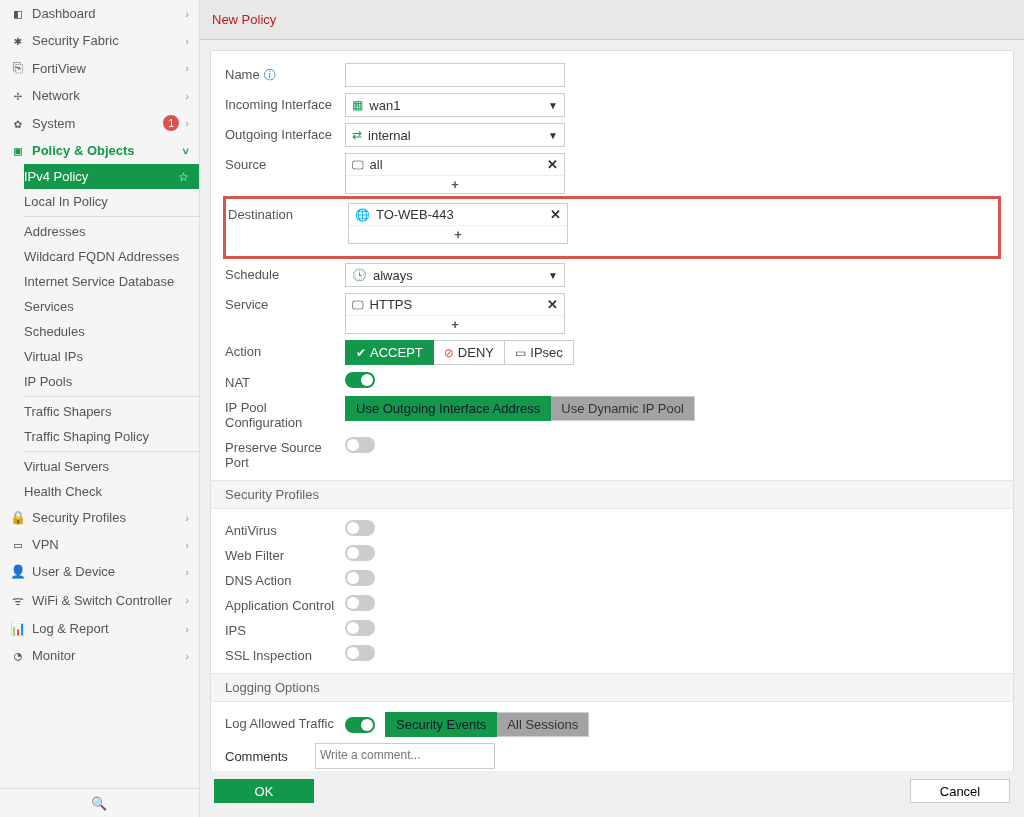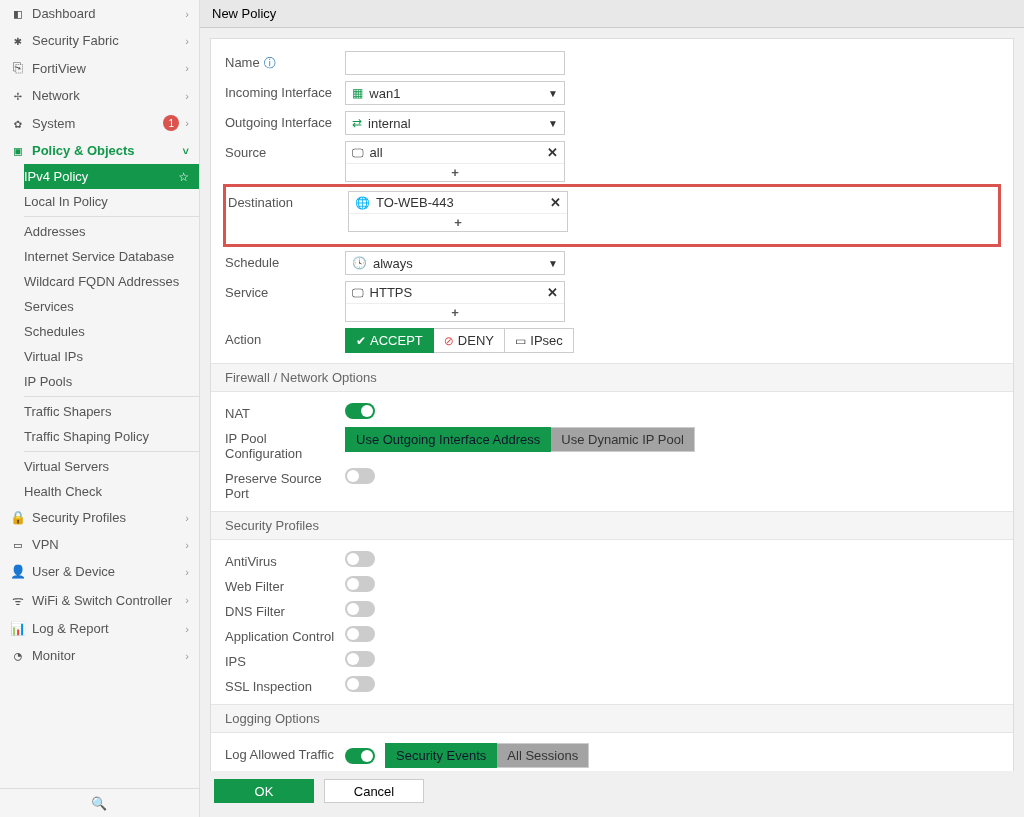--- a/index.html
+++ b/index.html
@@ -14,21 +14,21 @@
 .side-item.top{font-weight:400}
 .side-item.active-parent{color:#13984b;font-weight:600}
 .side-item.active-parent .arr{color:#13984b}
 .side-item.selected{background:#13984b;color:#fff}
 .side-sub{padding-left:24px;background:#f5f5f5}
 .side-sub .side-item{padding:5px 10px 5px 0}
 .side-group-sep{border-top:1px solid #ddd;margin:2px 0}
 .badge{background:#d9534f;color:#fff;border-radius:50%;width:16px;height:16px;display:inline-flex;align-items:center;justify-content:center;font-size:10px;margin-right:6px}
 .search-bar{border-top:1px solid #ddd;text-align:center;padding:6px;color:#555;font-size:14px}
 .main{flex:1;background:#f0f0f0;display:flex;flex-direction:column;height:100%}
-.topbar{height:28px;background:#e8e8e8;border-bottom:1px solid #ccc;display:flex;align-items:center;padding:0 12px;color:#000000;font-size:13px}
+.topbar{height:40px;background:#e8e8e8;border-bottom:1px solid #ccc;display:flex;align-items:center;padding:0 12px;color:#b91c1c;font-size:13px}
 .content{padding:10px;flex:1;overflow-y:auto}
 .panel{background:#fff;border:1px solid #ddd;padding:12px 14px 14px 14px}
 .row{display:flex;align-items:flex-start;margin-bottom:6px}
 .row .lbl{width:120px;padding-top:4px;color:#555}
 .row .ctrl{flex:0 0 auto}
 input[type=text].fld{width:220px;height:24px;border:1px solid #ccc;padding:2px 6px}
 .dropdown{width:220px;height:24px;border:1px solid #ccc;display:flex;align-items:center;padding:0 6px;background:#fff;position:relative;cursor:pointer}
 .dropdown .dd-ic{margin-right:6px;color:#13984b;font-size:12px}
 .dropdown .dd-txt{flex:1;color:#333}
 .dropdown .dd-car{color:#333;font-size:10px}
@@ -50,21 +50,21 @@
 .toggle{width:30px;height:16px;border-radius:8px;background:#ccc;position:relative;cursor:pointer;display:inline-block;vertical-align:middle}
 .toggle::after{content:"";position:absolute;width:12px;height:12px;background:#fff;border-radius:50%;top:2px;left:2px;transition:left .1s}
 .toggle.on{background:#13984b}
 .toggle.on::after{left:16px}
 .seg{display:flex}
 .seg .sb{border:1px solid #ccc;padding:4px 10px;background:#a3a3a3;cursor:pointer}
 .seg .sb+.sb{border-left:0}
 .seg .sb.on{background:#13984b;color:#0f172a;border-color:#13984b}
 .comments{display:flex;align-items:center;gap:10px;margin-top:6px}
 .comments textarea{width:180px;height:26px;border:1px solid #ccc;padding:4px;resize:none;font-family:inherit;font-size:12px;color:#999}
-.footer{display:flex;justify-content:flex-start;gap:10px;padding:8px 14px 14px 14px}
+.footer{display:flex;justify-content:space-between;gap:10px;padding:8px 14px 14px 14px}
 .footer .fbtn{width:100px;height:24px;border:1px solid #ccc;background:#fff;cursor:pointer;font-size:13px}
 .footer .fbtn.ok{background:#13984b;color:#fff;border-color:#13984b}
 .info-ic{color:#2a7ab9;font-size:12px;margin-left:4px}
 .star{color:#fff;font-size:12px}
 </style>
 </head>
 <body>
 
 <div class="app">
   <div class="sidebar">
@@ -106,24 +106,24 @@
             <span class="star">☆</span>
           </div>
         <div class="side-item">
             <span class="lab">Local In Policy</span>
           </div>
         <div class="side-group-sep"></div>
         <div class="side-item">
             <span class="lab">Addresses</span>
           </div>
         <div class="side-item">
+            <span class="lab">Wildcard FQDN Addresses</span>
+          </div>
+        <div class="side-item">
             <span class="lab">Internet Service Database</span>
-          </div>
-        <div class="side-item">
-            <span class="lab">Wildcard FQDN Addresses</span>
           </div>
         <div class="side-item">
             <span class="lab">Services</span>
           </div>
         <div class="side-item">
             <span class="lab">Schedules</span>
           </div>
         <div class="side-item">
             <span class="lab">Virtual IPs</span>
           </div>
@@ -275,21 +275,20 @@
                   <span>DENY</span>
                 </div>
           <div class="btn">
                   <span class="bic">▭</span>
                   <span>IPsec</span>
                 </div>
         </div>
             </div>
           </div>
 
-        <div class="section">Firewall / Network Options</div>
         <div class="row">
             <div class="lbl">NAT</div>
             <div class="ctrl"><span class="toggle on"></span></div>
           </div>
         <div class="row">
             <div class="lbl">IP Pool Configuration</div>
             <div class="ctrl">
               <div class="seg">
                 <div class="sb on">Use Outgoing Interface Address</div>
                 <div class="sb">Use Dynamic IP Pool</div>
@@ -304,21 +303,21 @@
         <div class="section">Security Profiles</div>
         <div class="row">
             <div class="lbl">AntiVirus</div>
             <div class="ctrl"><span class="toggle"></span></div>
           </div>
         <div class="row">
             <div class="lbl">Web Filter</div>
             <div class="ctrl"><span class="toggle"></span></div>
           </div>
         <div class="row">
-            <div class="lbl">DNS Filter</div>
+            <div class="lbl">DNS Action</div>
             <div class="ctrl"><span class="toggle"></span></div>
           </div>
         <div class="row">
             <div class="lbl">Application Control</div>
             <div class="ctrl"><span class="toggle"></span></div>
           </div>
         <div class="row">
             <div class="lbl">IPS</div>
             <div class="ctrl"><span class="toggle"></span></div>
           </div>

